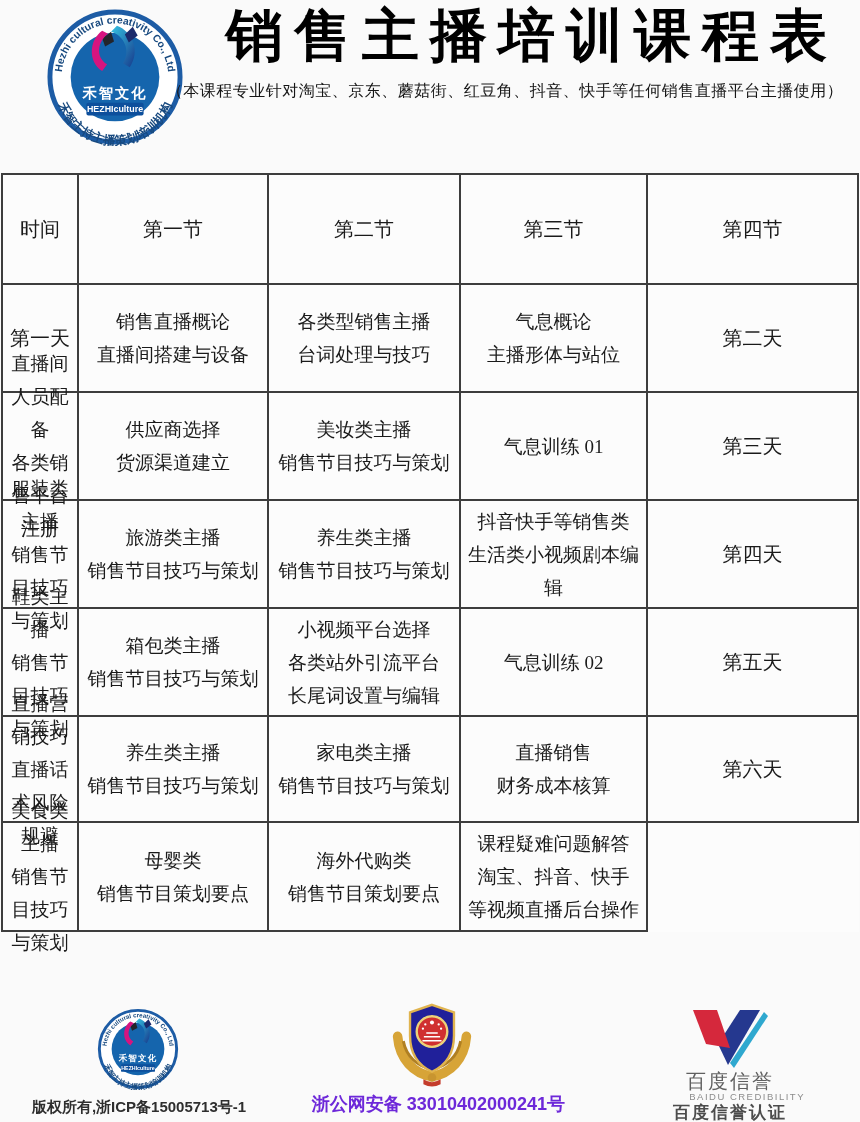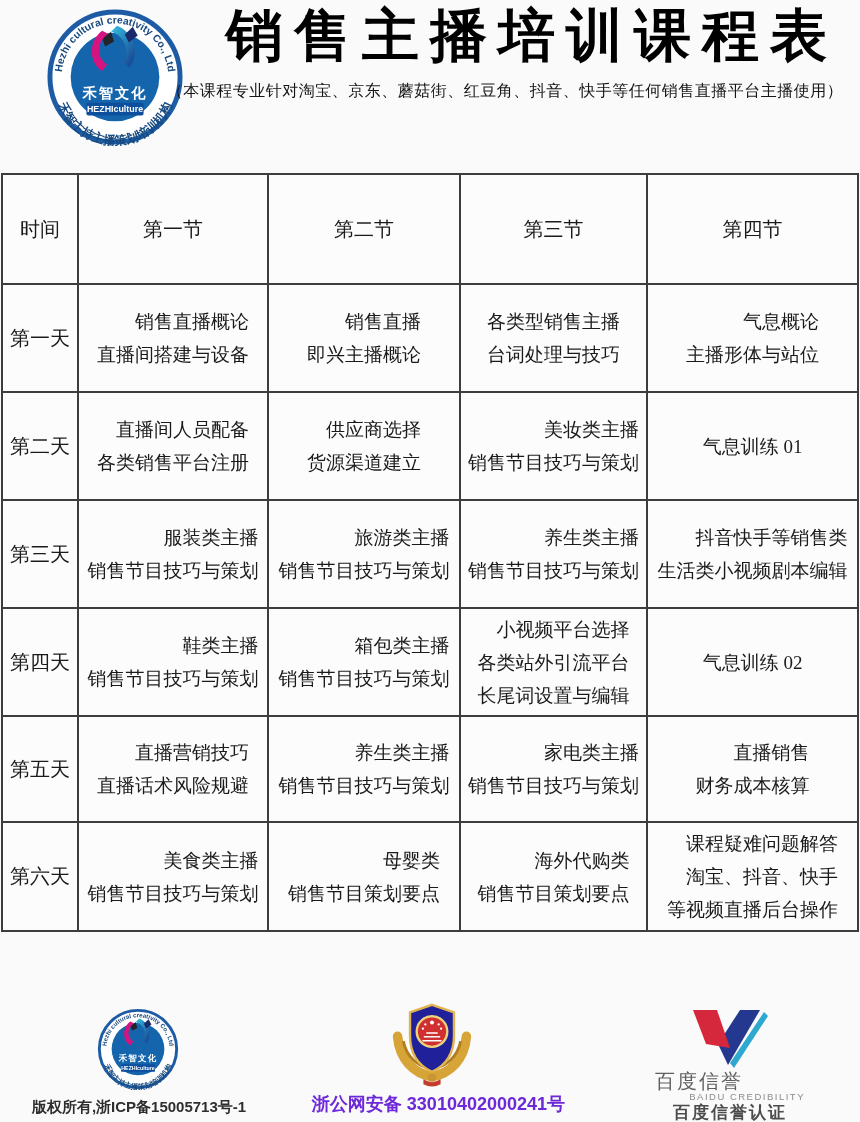--- a/index.html
+++ b/index.html
@@ -28,41 +28,41 @@
     display:grid;
     grid-template-columns:76px 190px 192px 187px 211px;
     grid-template-rows:110px 108px 108px 108px 108px 106px 109px;
     border-top:2px solid #3d3d3d;border-left:2px solid #3d3d3d;
     background:#fcfcfc;
   }
   .cell{
     border-right:2px solid #3d3d3d;border-bottom:2px solid #3d3d3d;
     box-sizing:border-box;
     display:flex;align-items:center;justify-content:center;
-    text-align:right;white-space:pre-line;
+    text-align:center;white-space:pre-line;
     font-size:19px;line-height:33px;color:#1a1a1a;
   }
   .cell.head{font-size:20px;}
   .cell.day{font-size:20px;}
   
   .logo-footer{position:absolute;left:97px;top:1008px;width:82px;height:82px;}
   .badge-footer{position:absolute;left:389px;top:1000px;width:86px;height:88px;}
   .baidu-logo{position:absolute;left:692px;top:1008px;width:76px;height:60px;}
   .copyright{
     position:absolute;left:23px;top:1098px;width:232px;text-align:center;
     font-family:"Liberation Sans","DejaVu Sans",sans-serif;
     font-size:15px;font-weight:600;color:#2e2e2e;white-space:nowrap;
   }
   .beian{
     position:absolute;left:295px;top:1092px;width:270px;text-align:right;
     font-family:"Liberation Sans","DejaVu Sans",sans-serif;
     font-size:18px;font-weight:700;color:#6d28d9;white-space:nowrap;
   }
   .baidu-cn{
-    position:absolute;left:655px;top:1068px;width:150px;text-align:left;
+    position:absolute;left:655px;top:1068px;width:150px;text-align:center;
     font-family:"Liberation Sans","DejaVu Sans",sans-serif;
     font-size:20px;font-weight:500;letter-spacing:2px;color:#5f5f5f;white-space:nowrap;
   }
   .baidu-en{
     position:absolute;left:655px;top:1091px;width:150px;text-align:right;
     font-family:"Liberation Sans","DejaVu Sans",sans-serif;
     font-size:9.5px;letter-spacing:1.5px;color:#8c8c8c;white-space:nowrap;
   }
   .baidu-cert{
     position:absolute;left:650px;top:1101px;width:160px;text-align:center;
@@ -134,22 +134,20 @@
 <div class="sched">
   <div class="cell head">时间</div>
   <div class="cell head">第一节</div>
   <div class="cell head">第二节</div>
   <div class="cell head">第三节</div>
   <div class="cell head">第四节</div>
 
   <div class="cell day">第一天</div>
   <div class="cell">销售直播概论
 直播间搭建与设备</div>
-  <div class="cell">销售直播
-即兴主播概论</div>
   <div class="cell">各类型销售主播
 台词处理与技巧</div>
   <div class="cell">气息概论
 主播形体与站位</div>
 
   <div class="cell day">第二天</div>
   <div class="cell">直播间人员配备
 各类销售平台注册</div>
   <div class="cell">供应商选择
 货源渠道建立</div>

